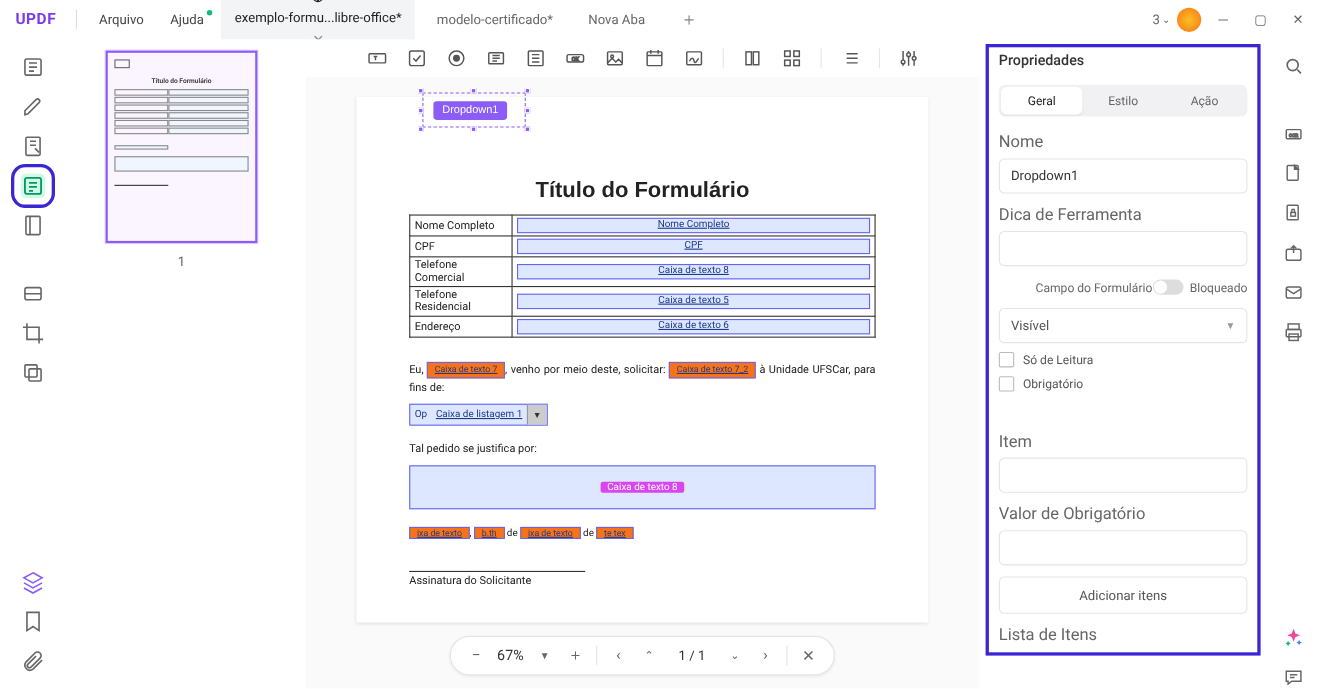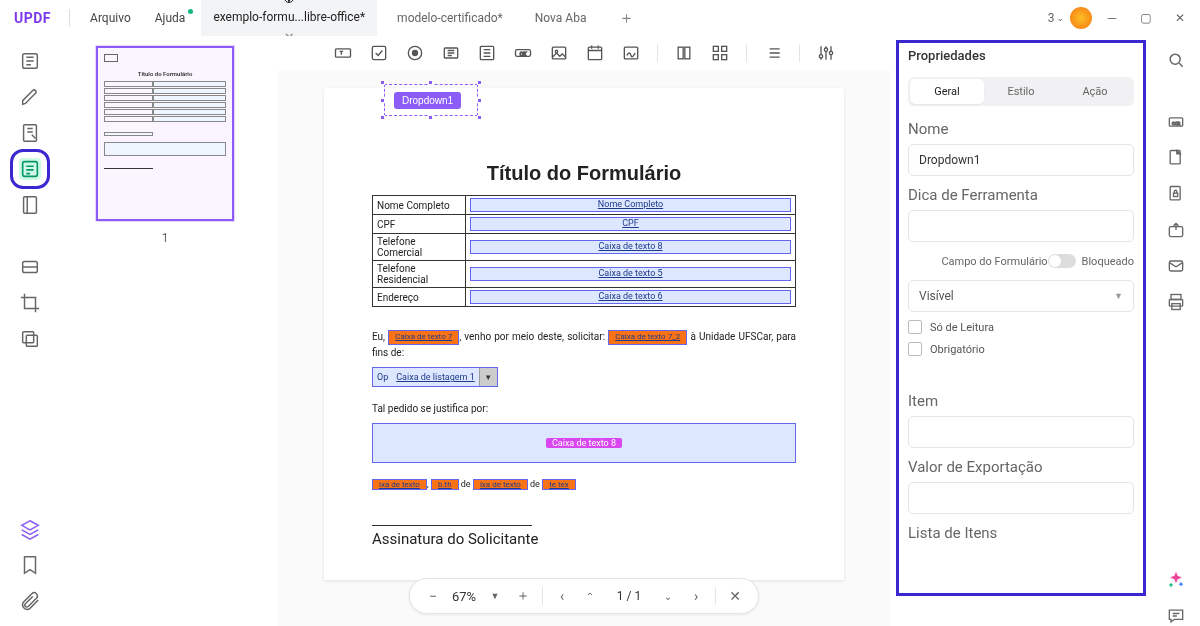--- a/index.html
+++ b/index.html
@@ -51,21 +51,21 @@
 .form-table td { border: 1px solid #333; padding: 2px 4px; font-size: 10px; }
 .form-table .lbl { width: 22%; }
 .ff { background: #dde7ff; border: 1px solid #6366f1; text-align: center; font-size: 9px; color: #1e3a8a; text-decoration: underline; height: 14px; }
 .para { margin-top: 22px; font-size: 10px; line-height: 1.6; text-align: justify; }
 .inline-ff { display: inline-block; background: #f97316; border: 1px solid #6366f1; font-size: 8px; color: #1e3a8a; text-decoration: underline; padding: 0 6px; vertical-align: middle; }
 .list-ff { display:inline-flex; align-items:center; background:#dde7ff; border:1px solid #6366f1; height:20px; margin-top:6px;}
 .list-ff .lt { padding:0 4px; font-size:9px; color:#1e3a8a; }
 .list-ff .arrow { width:18px; height:100%; background:#ccc; display:flex;align-items:center;justify-content:center; font-size:8px; color:#333; border-left:1px solid #999;}
 .bigbox { margin-top:6px; border:1px solid #6366f1; background:#dde7ff; height:40px; display:flex; align-items:center; justify-content:center;}
 .bigbox .tag { background:#d946ef; color:#fff; font-size:9px; padding:0 6px; border-radius:2px;}
-.sigline { margin-top:22px; font-size:15px; }
+.sigline { margin-top:22px; font-size:10px; }
 .sigrow { font-size:9px; border-bottom:1px solid #333; display:inline-block; min-width:160px;}
 
 .zoom-bar { position:absolute; left:50%; bottom:12px; transform:translateX(-50%); background:#fff; border:1px solid #e5e5e5; border-radius:20px; height:36px; display:flex; align-items:center; gap:10px; padding:0 14px; box-shadow:0 1px 3px rgba(0,0,0,.08);}
 .zb-btn { width:18px;height:18px;color:#666;cursor:pointer;display:flex;align-items:center;justify-content:center;font-size:14px;}
 .zb-sep { width:1px;height:18px;background:#e5e5e5;}
 .zb-pg { font-size:12px;color:#333; width:40px;text-align:center;}
 
 .props { width: 262px; background: #fff; border-left: 0; padding: 12px 18px 0 18px; overflow-y:auto; font-size:12px; color:#444; position:relative;}
 .props-highlight { position:absolute; top:4px; left:6px; right:6px; height:556px; border:3px solid #3b27d1; pointer-events:none;}
 .props h3 { font-size:13px; font-weight:500; color:#333; margin-bottom:14px;}
@@ -440,22 +440,23 @@
     <div class="pcheck">
         <div class="box"></div>
         <span>Só de Leitura</span>
       </div>
     <div class="pcheck">
         <div class="box"></div>
         <span>Obrigatório</span>
       </div>
     <span class="plabel" style="margin-top:36px;">Item</span>
     <input class="pinput" value="" style="">
-    <span class="plabel">Valor de Exportação</span>
+    <span class="plabel">Valor de Obrigatório</span>
     <input class="pinput" value="" style="">
+    <button class="pbtn">Adicionar itens</button>
     <span class="plabel">Lista de Itens</span>
   </div>
 
   <div class="right-rail">
     <div class="rr-icon">
         <svg viewBox="0 0 24 24" fill="none" stroke="currentColor" stroke-width="1.8">
           <circle cx="11" cy="11" r="6"></circle>
           <path d="M20 20l-4-4"></path>
         </svg>
       </div>

